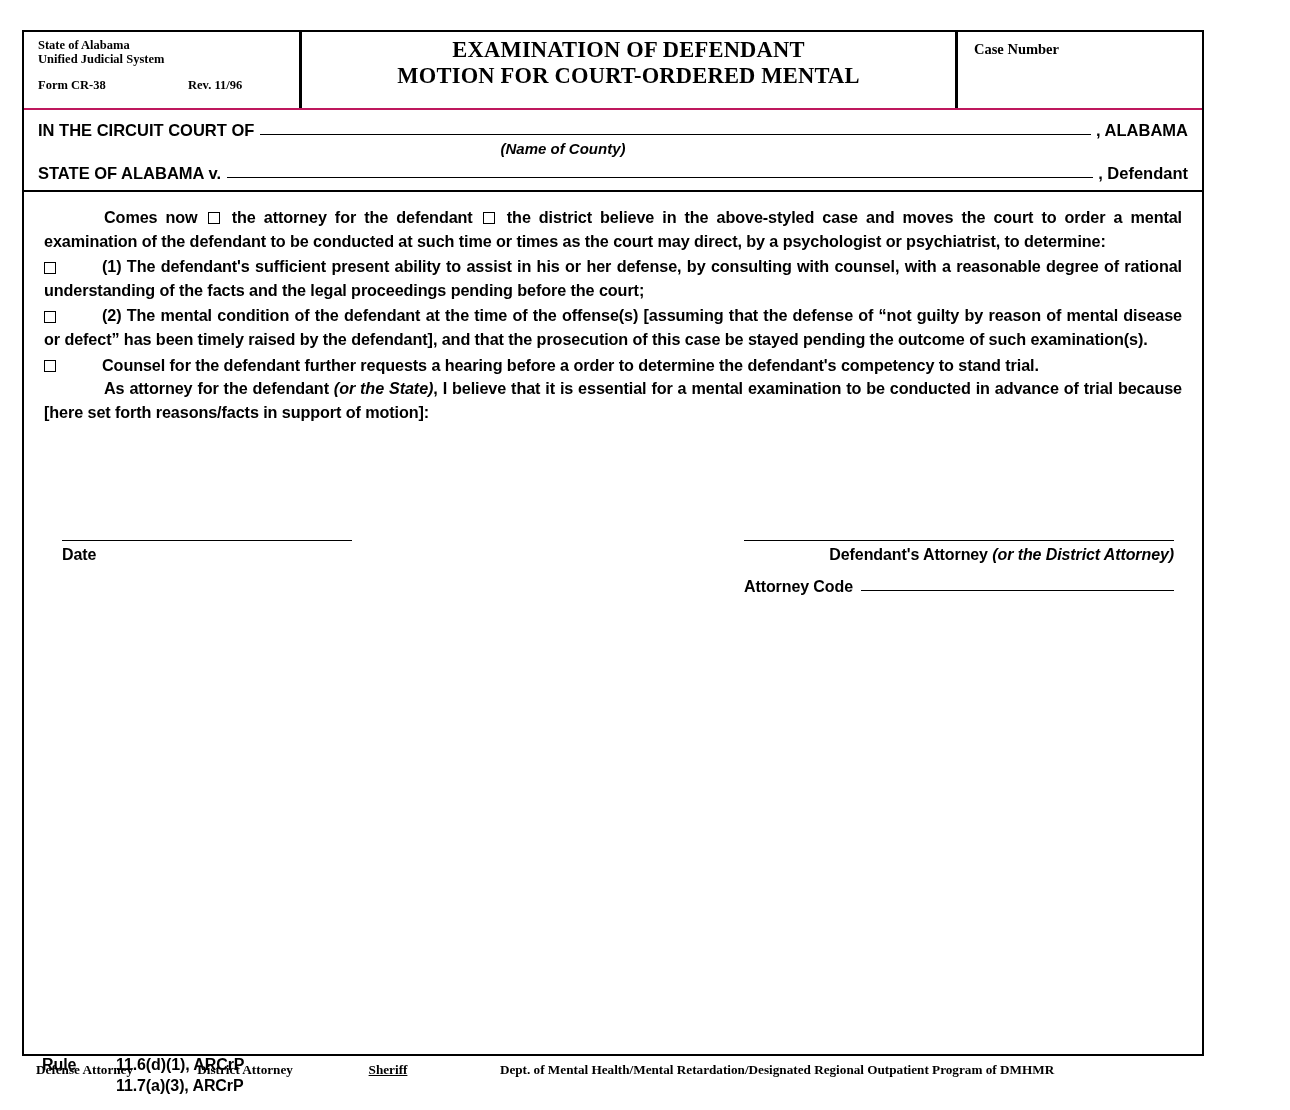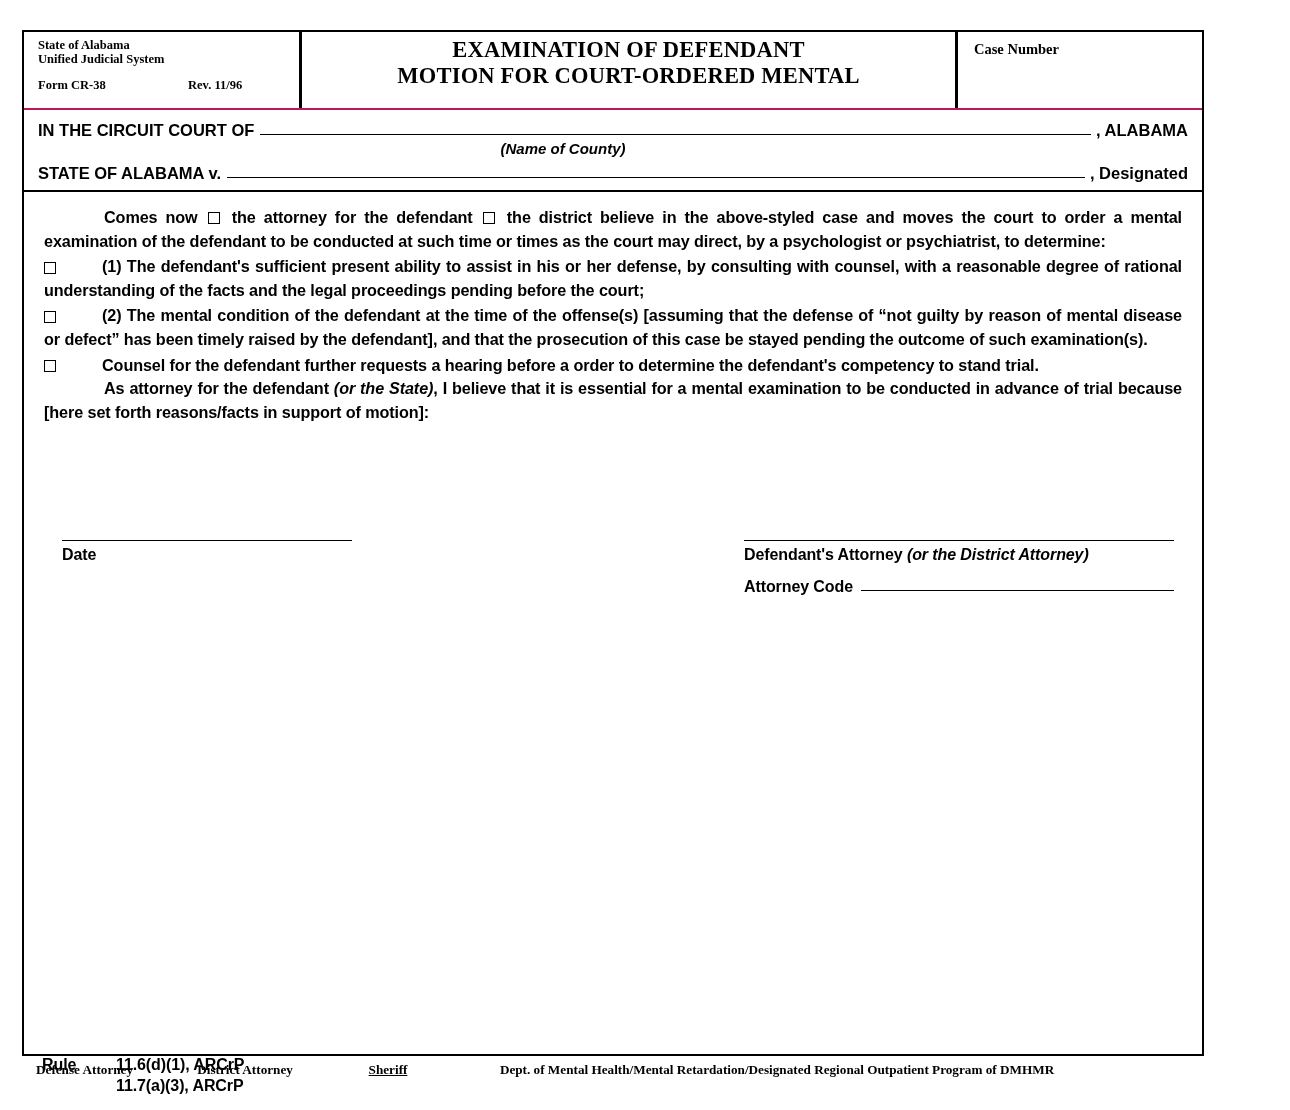--- a/index.html
+++ b/index.html
@@ -171,20 +171,21 @@
   }
   .atty-block .rule {
     border-bottom: 1.6px solid #000;
     height: 20px;
   }
   .atty-block .lbl {
     font-size: 16px;
     font-weight: bold;
     margin-top: 2px;
     white-space: nowrap;
+    text-align: right;
   }
   .atty-code {
     display: flex;
     margin-top: 8px;
     font-size: 16px;
     font-weight: bold;
   }
   .atty-code .rule2 {
     flex: 1;
     border-bottom: 1.6px solid #000;
@@ -252,21 +253,21 @@
       <div class="court-line">
         <span class="lbl">IN THE CIRCUIT COURT OF</span>
         <span class="rule"></span>
         <span class="tail">, ALABAMA</span>
       </div>
       <div class="county-note">(Name of County)</div>
 
       <div class="court-line party-line">
         <span class="lbl">STATE OF ALABAMA v.</span>
         <span class="rule"></span>
-        <span class="tail">, Designated</span>
+        <span class="tail">, Defendant</span>
       </div>
 
     </div>
 
     <div class="body-area">
 
       <div class="para indent">
         <span>Comes now</span>
         <span class="cb"></span>
         <span>the attorney for the defendant</span>

